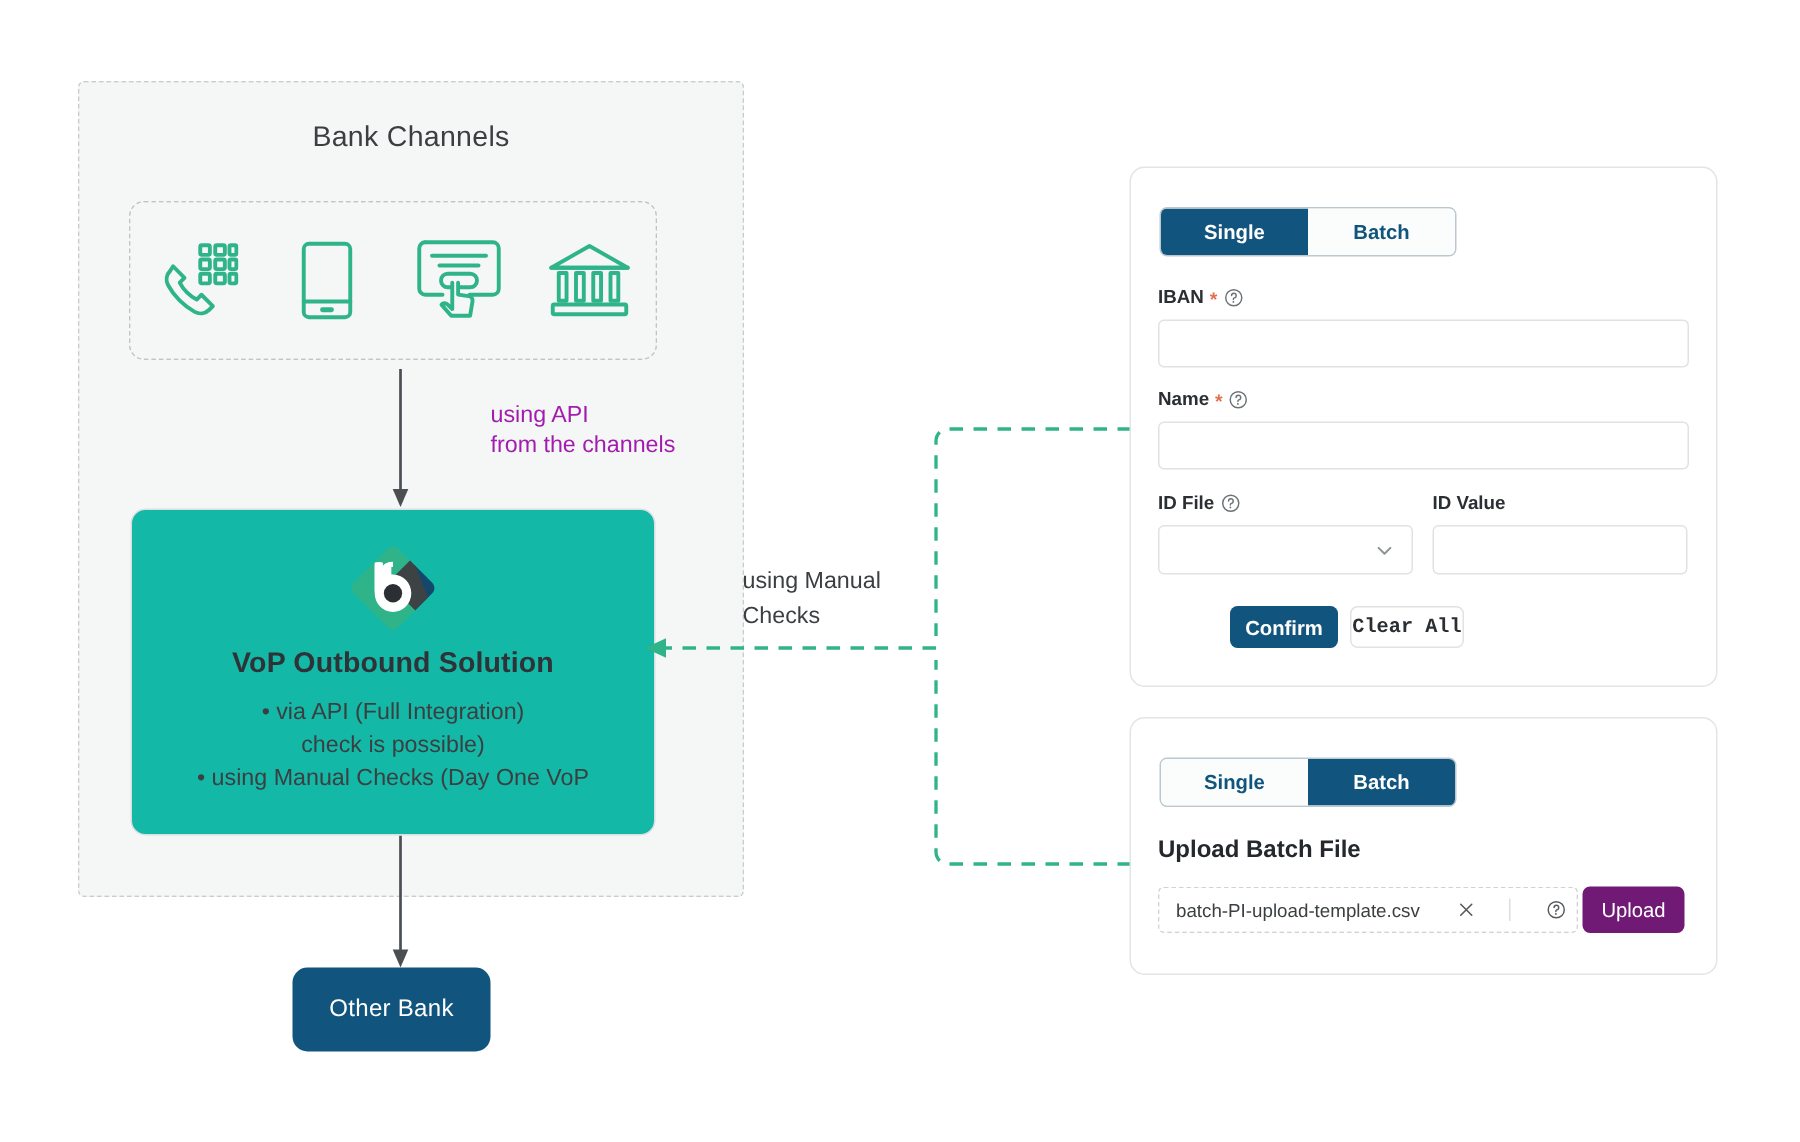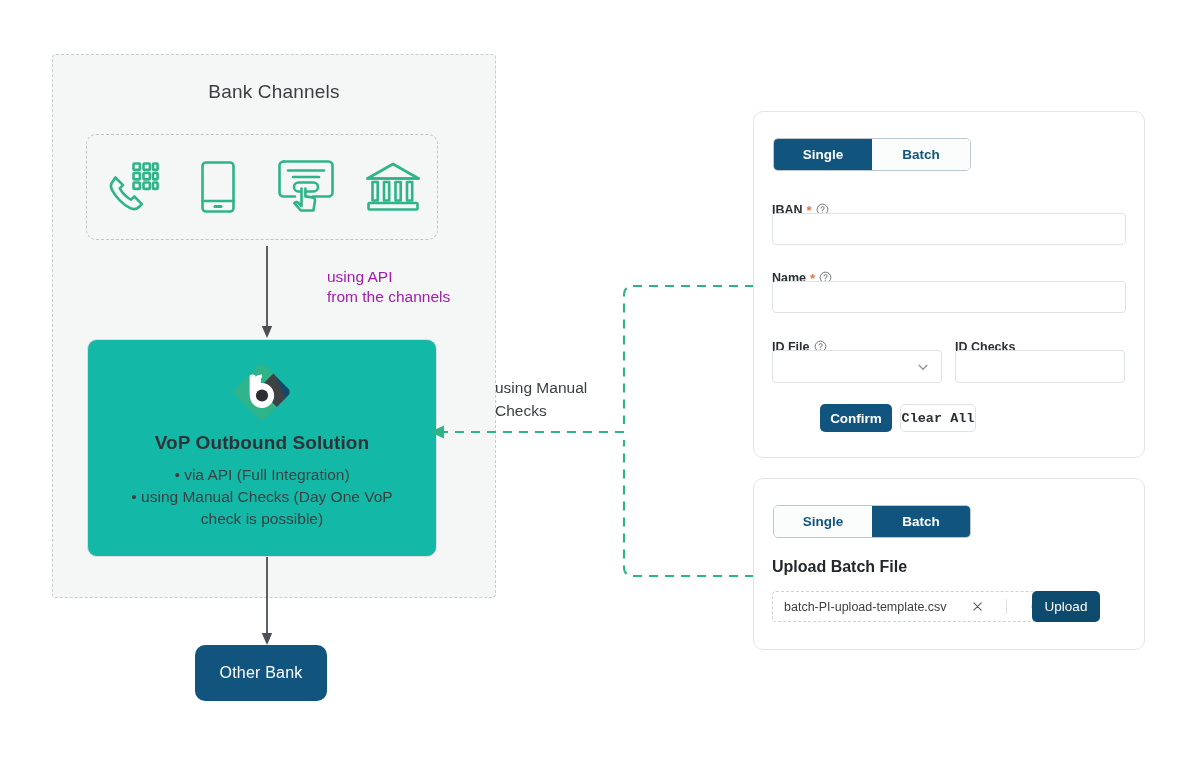--- a/index.html
+++ b/index.html
@@ -104,23 +104,22 @@
     font-size:13.5px;font-weight:700;
     box-sizing:border-box;
     cursor:pointer;
   }
   .seg-btn.on{background:#11557e;color:#ffffff;}
   .seg-btn.off{background:#fbfcfc;color:#11557e;}
 
   .field-label{
     position:absolute;
     font-size:12.5px;font-weight:700;color:#2b2f33;
-    display:flex;gap:4px;
+    display:flex;align-items:center;gap:4px;
     white-space:nowrap;
-    margin-top:12px;
   }
   .req{color:#e2714f;font-size:13px;line-height:1;position:relative;top:1px;}
   .help{display:inline-block;width:13px;height:13px;}
 
   .inp{
     position:absolute;
     background:#ffffff;
     border:1.1px solid #dfe3e4;
     border-radius:4px;
     box-sizing:border-box;
@@ -155,22 +154,22 @@
     box-sizing:border-box;
     display:flex;align-items:center;gap:16px;
   }
   #file-name{
     flex:1;padding-left:11px;font-size:12.5px;color:#3b3f42;white-space:nowrap;overflow:hidden;
   }
   #file-clear{width:26px;display:flex;align-items:center;justify-content:center;cursor:pointer;}
   #file-sep{width:1px;height:15px;background:#dcdfe0;}
   #file-help{width:28px;display:flex;align-items:center;justify-content:center;cursor:pointer;}
   #upload-btn{
-    position:absolute;left:1032px;top:591px;width:68px;height:31px;
-    background:#0c4a6e;color:#ffffff;border-radius:5px;
+    position:absolute;left:1055px;top:591px;width:68px;height:31px;
+    background:#701a75;color:#ffffff;border-radius:5px;
     display:flex;align-items:center;justify-content:center;
     font-size:13.5px;font-weight:400;cursor:pointer;
   }
 </style>
 </head>
 <body>
 
 <div class="stage">
 
   <div id="bank-group">
@@ -246,22 +245,22 @@
           </g>
           <path d="M30 12.5c-3.0 0-5.3 1.1-6.8 2.6V13h-5.4v20.5c0 6.9 5.5 12.5 12.2 12.5S42.2 40.4 42.2 33.5 36.8 21 30 21c-.4 0-.7 0-1.1.06V16c.4 0 .7-.05 1.1-.05" fill="#ffffff"></path>
           <circle cx="30" cy="33.5" r="11" fill="#ffffff"></circle>
           <circle cx="30" cy="33.5" r="6.1" fill="#2b2f33"></circle>
           <rect x="17.8" y="12.6" width="5.6" height="21.5" rx="2.6" fill="#ffffff"></rect>
         </svg>
       </div>
       <div id="vop-title">VoP Outbound Solution</div>
       <div id="vop-bullets">
         <span class="bullet-row">•  via API (Full Integration)</span>
+        <span class="bullet-row">check is possible)</span>
         <span class="bullet-row">•  using Manual Checks (Day One VoP</span>
-        <span class="bullet-row">check is possible)</span>
       </div>
     </div>
 
     <svg id="arrow-otherbank" viewBox="0 0 14 90">
       <line x1="7" y1="0" x2="7" y2="78" stroke="#4a4f53" stroke-width="1.8"></line>
       <path d="M7 88 L1.8 76 L12.2 76 Z" fill="#4a4f53"></path>
     </svg>
   </div>
 
   <div id="other-bank">Other Bank</div>
@@ -324,21 +323,21 @@
     </span>
   </div>
   <div class="inp" id="idtype-select"></div>
   <span id="idtype-chevron">
     <svg width="14" height="14" viewBox="0 0 16 16" fill="none" stroke="#8d9294" stroke-width="1.5" stroke-linecap="round" stroke-linejoin="round">
       <path d="M3.5 6 L8 10.5 L12.5 6"></path>
     </svg>
   </span>
 
   <div class="field-label" id="idvalue-label">
-    <span>ID Checks</span>
+    <span>ID Value</span>
   </div>
   <div class="inp" id="idvalue-input"></div>
 
   <div class="btn" id="confirm-btn">Confirm</div>
   <div class="btn" id="clearall-btn">Clear All</div>
 
   <div class="panel" id="panel-batch">
     <div class="seg">
       <div class="seg-btn off">Single</div>
       <div class="seg-btn on">Batch</div>

